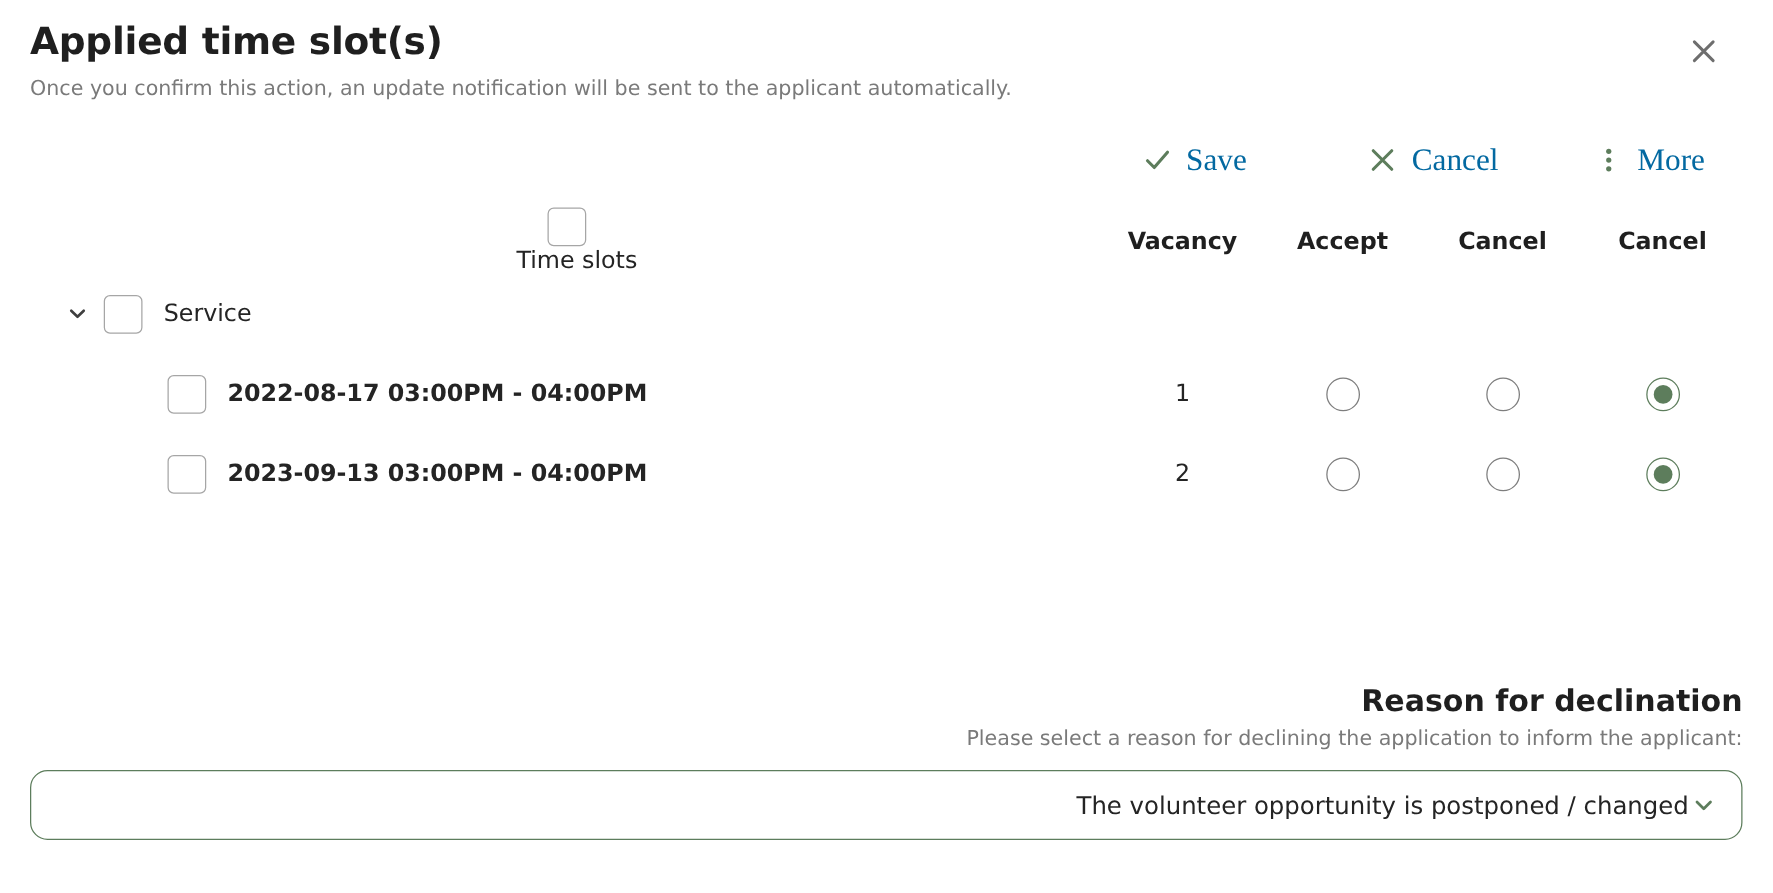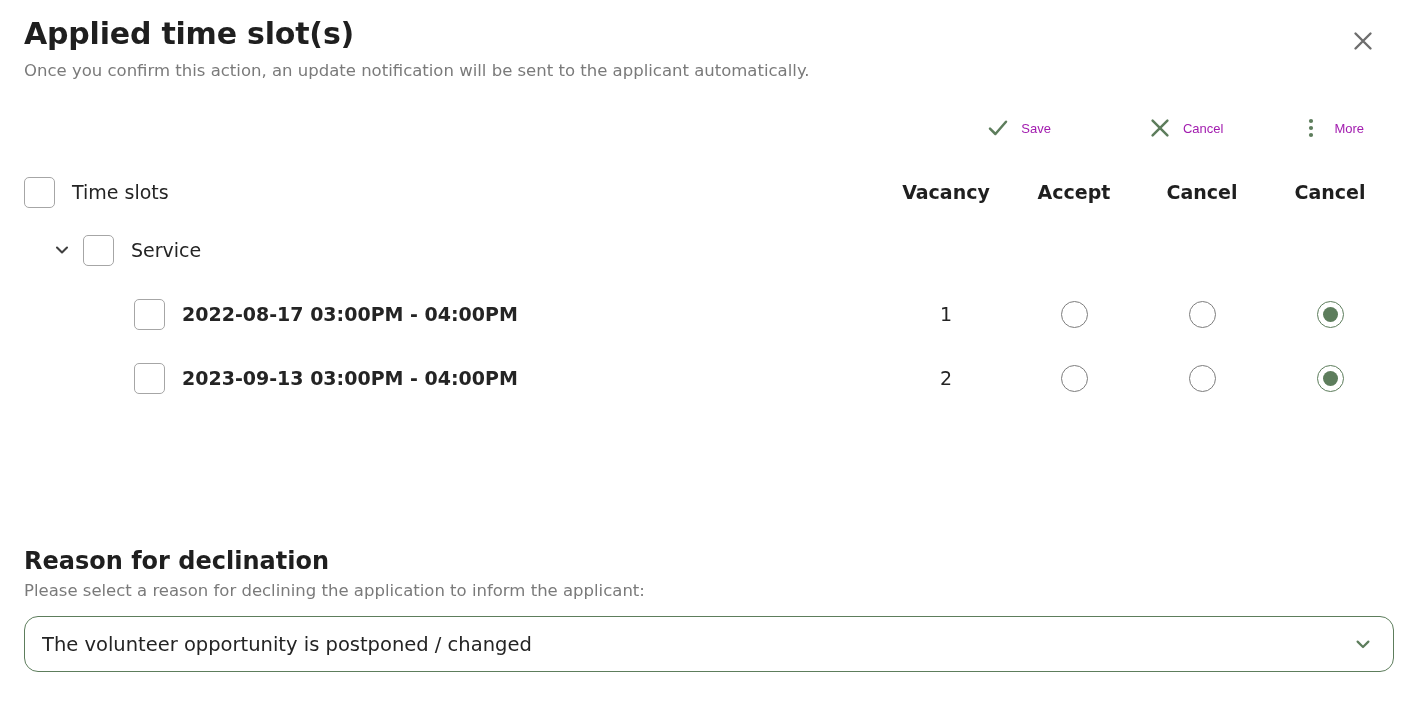--- a/index.html
+++ b/index.html
@@ -66,27 +66,27 @@
     justify-content: flex-end;
     align-items: center;
     margin-top: 26px;
     padding-right: 26px;
     height: 40px;
   }
   .toolbar-action {
     display: flex;
     align-items: center;
     gap: 11px;
-    color: #a21caf;
-    font-size: 13px;
+    color: #0369a1;
+    font-size: 25px;
     cursor: pointer;
     background: transparent;
     border: none;
     padding: 2px 4px;
-    font-family: Liberation Sans, sans-serif;
+    font-family: Liberation Serif, serif;
     line-height: 1;
     white-space: nowrap;
   }
   .toolbar-action .glyph {
     display: flex;
     align-items: center;
     justify-content: center;
     width: 24px;
     height: 24px;
   }
@@ -124,21 +124,21 @@
   .slots-table tbody tr { height: 64px; }
   .slots-table tbody td { font-size: 19px; }
   .slots-table tbody td.num { text-align: center; font-size: 19px; color: #242424; }
   .slots-table tbody td.radio-cell { text-align: center; }
 
   .row-label {
     display: flex;
     align-items: center;
     gap: 0;
   }
-  .indent-1 { padding-left: 0px; }
+  .indent-1 { padding-left: 0px; flex-direction: column; }
   .indent-2 { padding-left: 29px; }
   .indent-3 { padding-left: 110px; font-weight: bold; }
 
   .expander {
     width: 30px;
     height: 26px;
     display: flex;
     align-items: center;
     justify-content: flex-start;
     cursor: pointer;
@@ -189,20 +189,21 @@
     border-radius: 50%;
     background: #5d7d5c;
   }
 
   
   .reason-section {
     position: absolute;
     left: 24px;
     right: 24px;
     top: 546px;
+    text-align: right;
   }
   .reason-title {
     font-size: 24px;
     font-weight: 700;
     color: #1f1f1f;
     margin: 0;
     line-height: 1.25;
   }
   .reason-desc {
     font-size: 16.5px;

